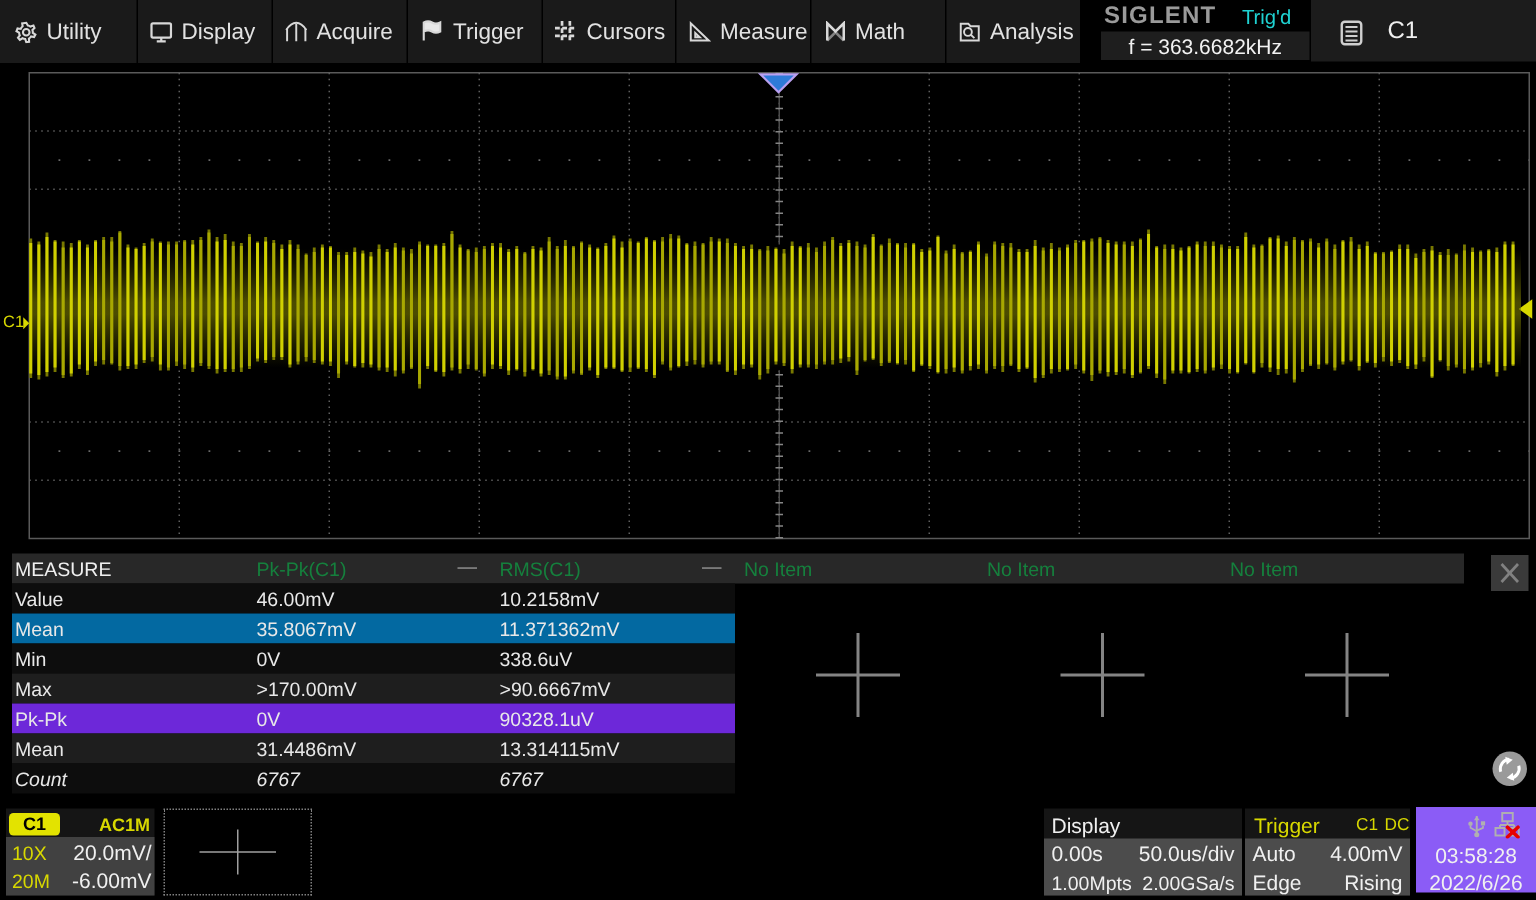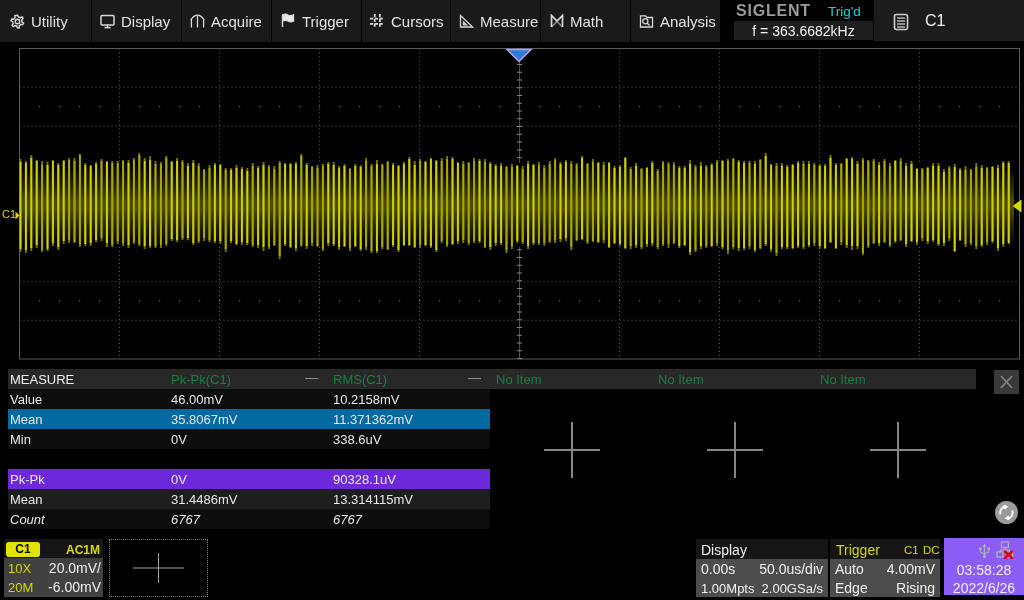--- a/index.html
+++ b/index.html
@@ -192,20 +192,25 @@
   <div class="mrow" style="top:409px; background:#0369a1;">
       <span class="rl">Mean</span>
       <span class="c1v">35.8067mV</span>
       <span class="c2v">11.371362mV</span>
     </div>
   <div class="mrow" style="top:429px; background:#0d0d0d;">
       <span class="rl">Min</span>
       <span class="c1v">0V</span>
       <span class="c2v">338.6uV</span>
     </div>
+  <div class="mrow" style="top:449px; background:#1e1e1e;">
+      <span class="rl">Max</span>
+      <span class="c1v">&gt;170.00mV</span>
+      <span class="c2v">&gt;90.6667mV</span>
+    </div>
   <div class="mrow" style="top:469px; background:#6d28d9;">
       <span class="rl">Pk-Pk</span>
       <span class="c1v">0V</span>
       <span class="c2v">90328.1uV</span>
     </div>
   <div class="mrow" style="top:489px; background:#1e1e1e;">
       <span class="rl">Mean</span>
       <span class="c1v">31.4486mV</span>
       <span class="c2v">13.314115mV</span>
     </div>

